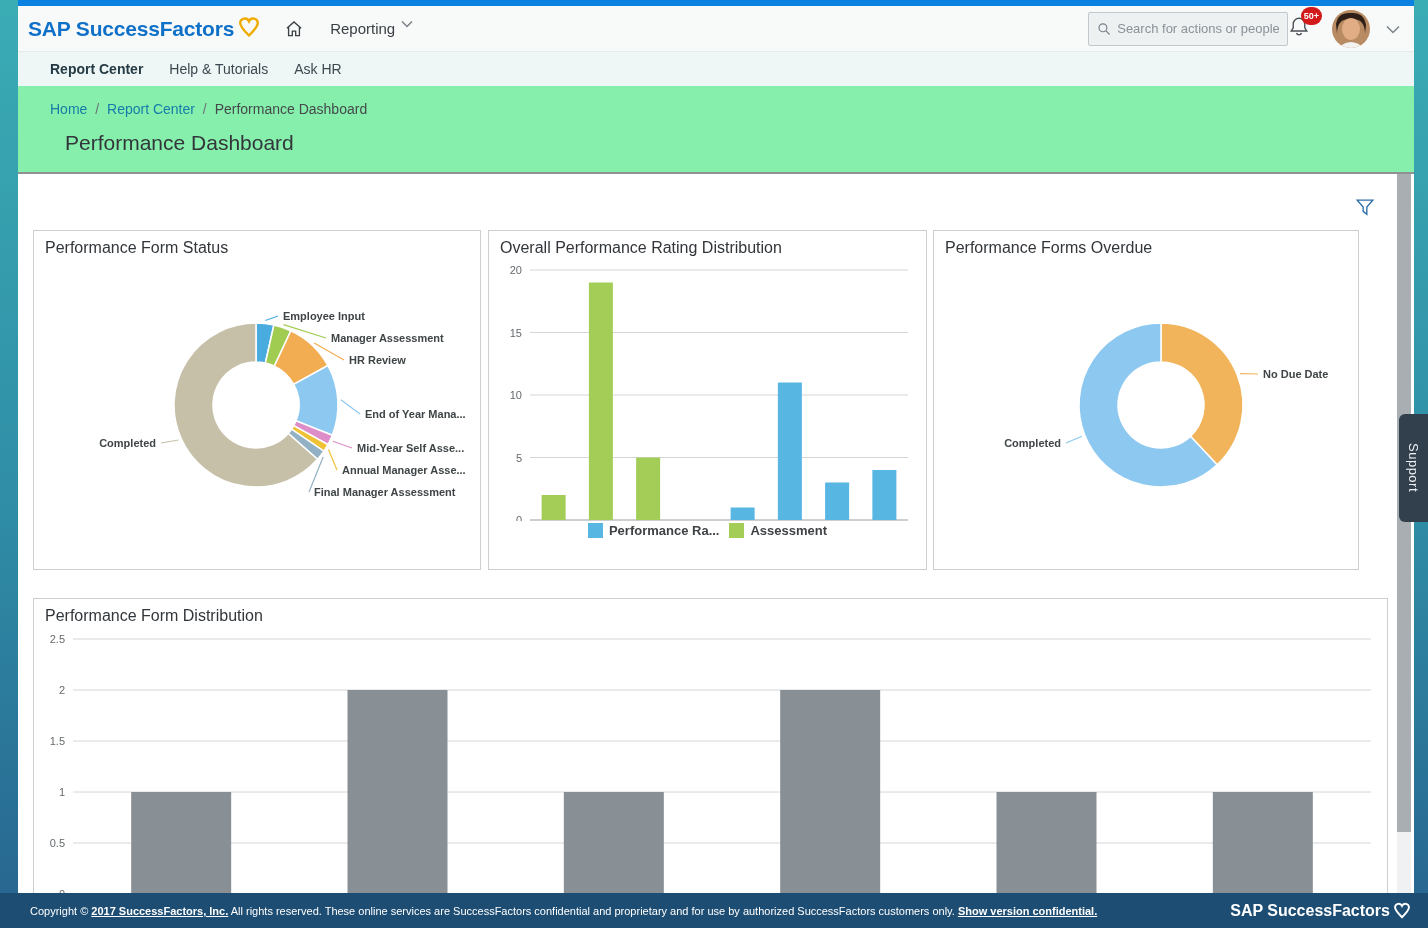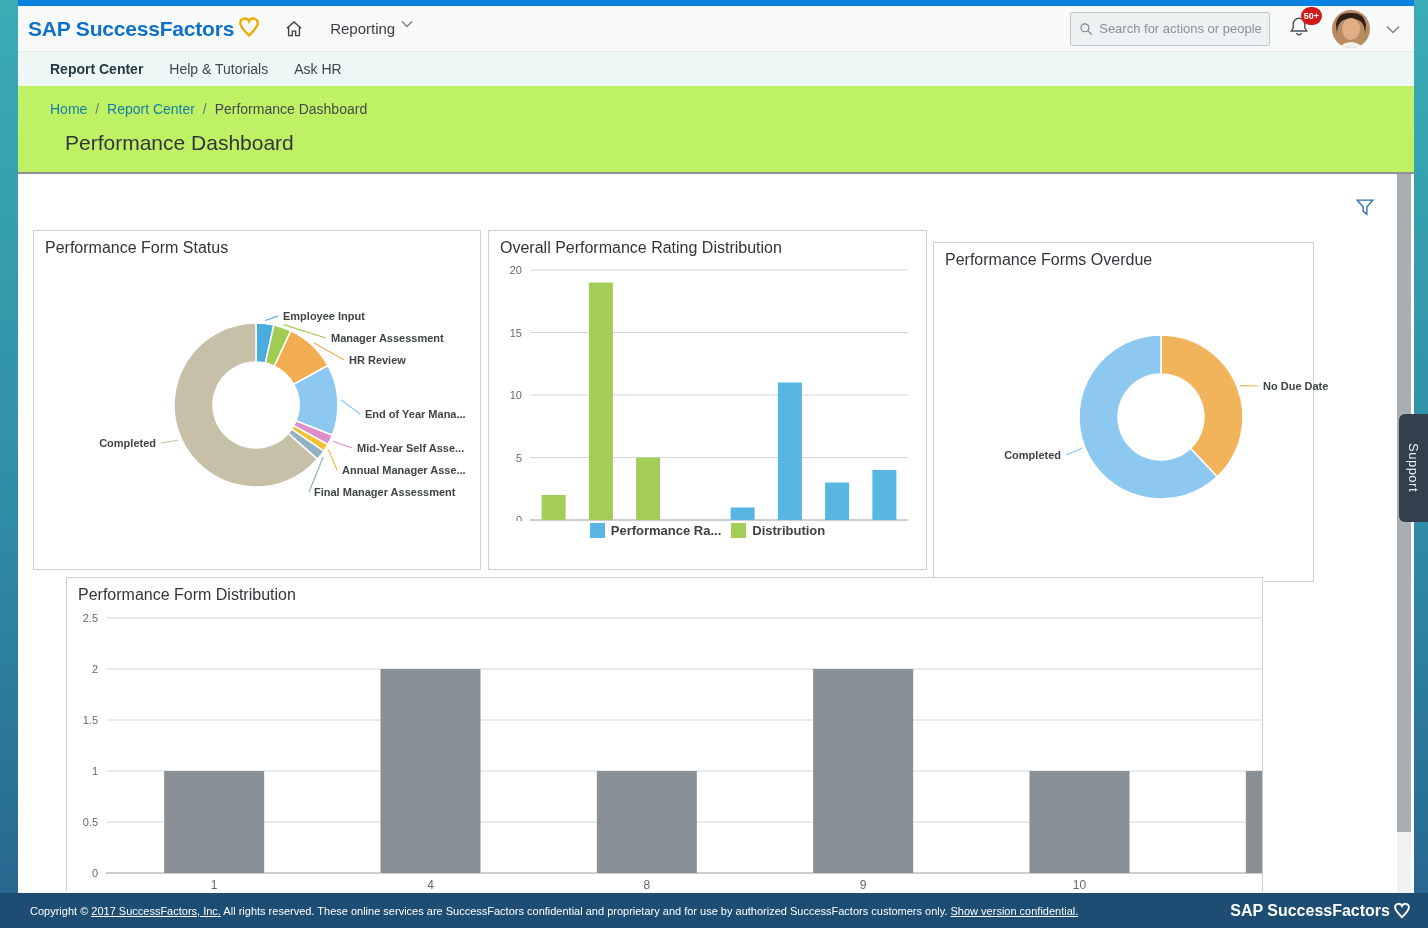--- a/index.html
+++ b/index.html
@@ -11,54 +11,54 @@
   .topstrip { position:absolute; left:0; right:0; top:0; height:6px; background:#0a82e2; }
 
   .appbar { position:absolute; left:0; right:0; top:6px; height:46px; background:#f8fafa;
             border-bottom:1px solid #e6eaea; display:flex; align-items:center; padding:0 14px 0 10px; }
   .logo { display:flex; align-items:center; font-size:21px; font-weight:bold; color:#0f70c8; letter-spacing:-0.2px; }
   .logo svg { margin-left:2px; margin-top:-3px; }
   .home-ic { margin-left:22px; display:flex; }
   .reporting { margin-left:26px; font-size:15px; color:#3a4045; display:flex; gap:6px; }
   .spacer { flex:1; }
   .searchbox { width:200px; height:34px; background:#edf1f2; border:1px solid #c2c9ce; border-radius:2px;
-               display:flex; align-items:center; padding:0 8px; margin-right:18px; }
+               display:flex; align-items:center; padding:0 8px; }
   .searchbox input { border:none; background:transparent; outline:none; font-size:13px; color:#5a6268;
                      width:100%; margin-left:6px; font-family:"Liberation Sans",sans-serif; }
   .searchbox input::placeholder { color:#8a9299; }
   .bell-wrap { position:relative; margin-right:22px; }
   .badge { position:absolute; top:-8px; right:-12px; min-width:19px; height:18px; border-radius:9px;
            background:#d11a19; color:#fff; font-size:9px; font-weight:bold; display:flex;
            align-items:center; justify-content:center; padding:8px 3px; }
   .avatar { width:38px; height:38px; border-radius:50%; overflow:hidden; margin-right:10px; flex:none; }
   .username { font-size:13px; color:#3a4045; line-height:16px; width:218px; }
   .user-chevron { margin-left:6px; }
 
   .tabsrow { position:absolute; left:0; right:0; top:52px; height:34px; background:#eef6f6;
              display:flex; align-items:center; padding-left:32px; gap:26px; }
   .tab { font-size:14px; color:#3c4850; cursor:pointer; }
   .tab.active { font-weight:bold; color:#243a44; }
 
-  .subhead { position:absolute; left:0; right:0; top:86px; height:92px; background:#bef264; }
+  .subhead { position:absolute; left:0; right:0; top:86px; height:92px; background:#86efac; }
   .breadcrumb { padding:15px 0 0 32px; font-size:14px; }
   .breadcrumb .crumb-link { color:#177ca8; cursor:pointer; }
   .breadcrumb .sep { color:#6b7276; margin:0 4px; }
   .breadcrumb .current { color:#45494c; }
   .page-title { margin:14px 0 0 47px; font-size:21px; color:#32363a; }
 
   .main-panel { position:absolute; left:0; right:0; top:172px; bottom:0; background:#fff;
                 border-top:2px solid #8f9194; }
   .filter-btn { position:absolute; top:22px; left:1336px; width:22px; height:22px; cursor:pointer; }
 
   .panel { position:absolute; background:#fff; border:1px solid #cfcfcf; }
   .panel-title { position:absolute; top:8px; left:11px; font-size:16px; color:#32363a; }
   #panel-1 { left:15px; top:56px; width:448px; height:340px;padding-left:8px; }
   #panel-2 { left:470px; top:56px; width:439px; height:340px;padding-left:24px; }
-  #panel-3 { left:915px; top:68px; width:381px; height:340px; }
-  #panel-4 { left:15px; top:403px; width:1197px; height:314px; overflow:hidden; border-bottom:none;margin-left:33px; }
+  #panel-3 { left:915px; top:56px; width:426px; height:340px; }
+  #panel-4 { left:15px; top:424px; width:1355px; height:314px; overflow:hidden; border-bottom:none; }
   .panel svg.chart { position:absolute; left:0; top:0; }
 
   svg text { font-family:"Liberation Sans", sans-serif; }
   .chart-label { font-size:11px; font-weight:bold; fill:#3f4547; }
   .tick-label { font-size:11px; fill:#65696c; }
   .cat-label { font-size:12px; fill:#65696c; }
 
   .legend { position:absolute; left:0; right:0; top:292px; display:flex; justify-content:center;
             align-items:center; gap:10px; }
   .legend-item { display:flex; align-items:center; gap:6px; cursor:pointer; }
@@ -69,21 +69,21 @@
   .scroll-thumb { position:absolute; top:0; left:0; width:14px; height:658px; background:#a9aeb3; }
 
   .support-tab { position:absolute; right:0; top:414px; width:29px; height:108px; background:#323f4c;
                  border-radius:6px 0 0 6px; display:flex; align-items:center; justify-content:center;
                  writing-mode:vertical-rl; color:#eef1f4; font-size:13px; letter-spacing:0.5px;
                  cursor:pointer; z-index:5; }
 
   .footer { position:absolute; left:0; right:0; bottom:0; height:35px; background:#1d4d73;
             display:flex; align-items:center; padding:0 16px 0 30px; }
   .footer-text { font-size:11px; color:#fff; flex:1; }
-  .footer-text .u { text-decoration:underline; cursor:pointer; }
+  .footer-text .u { text-decoration:underline; cursor:pointer;font-weight:bold; }
   .footer-logo { display:flex; align-items:center; color:#fff; font-size:16px; font-weight:bold; gap:2px; }
 </style>
 </head>
 <body>
 
 <div class="page">
   <div class="frame">
     <div class="topstrip"></div>
 
     <div class="appbar">
@@ -209,21 +209,21 @@
             <rect x="336.125" y="251.5" width="24" height="37.5" fill="#57b6e2"></rect>
             <rect x="383.375" y="239" width="24" height="50" fill="#57b6e2"></rect>
           </svg>
         <div class="legend">
           <span class="legend-item">
             <span class="legend-swatch" id="legend-swatch-0" style="background: rgb(87, 182, 226);"></span>
             <span class="legend-text">Performance Ra...</span>
           </span>
           <span class="legend-item">
             <span class="legend-swatch" id="legend-swatch-1" style="background: rgb(164, 205, 88);"></span>
-            <span class="legend-text">Distribution</span>
+            <span class="legend-text">Assessment</span>
           </span>
         </div>
       </div>
 
       <div class="panel" id="panel-3">
         <div class="panel-title">Performance Forms Overdue</div>
         <svg class="chart" id="donut-2" width="453" height="338">
             <path d="M227,92 A82,82 0 0 1 283.13286268615246,233.77542744855575 L256.43552555493363,205.3456509791207 A43,43 0 0 0 227,131 Z" fill="#f2b45b" stroke="#ffffff" stroke-width="1.5"></path>
             <path d="M306.0310013005014,142.7094130218024 L324,143" stroke="#f2b45b" stroke-width="1.2" fill="none"></path>
             <text x="329" y="147" text-anchor="start" class="chart-label">No Due Date</text>

